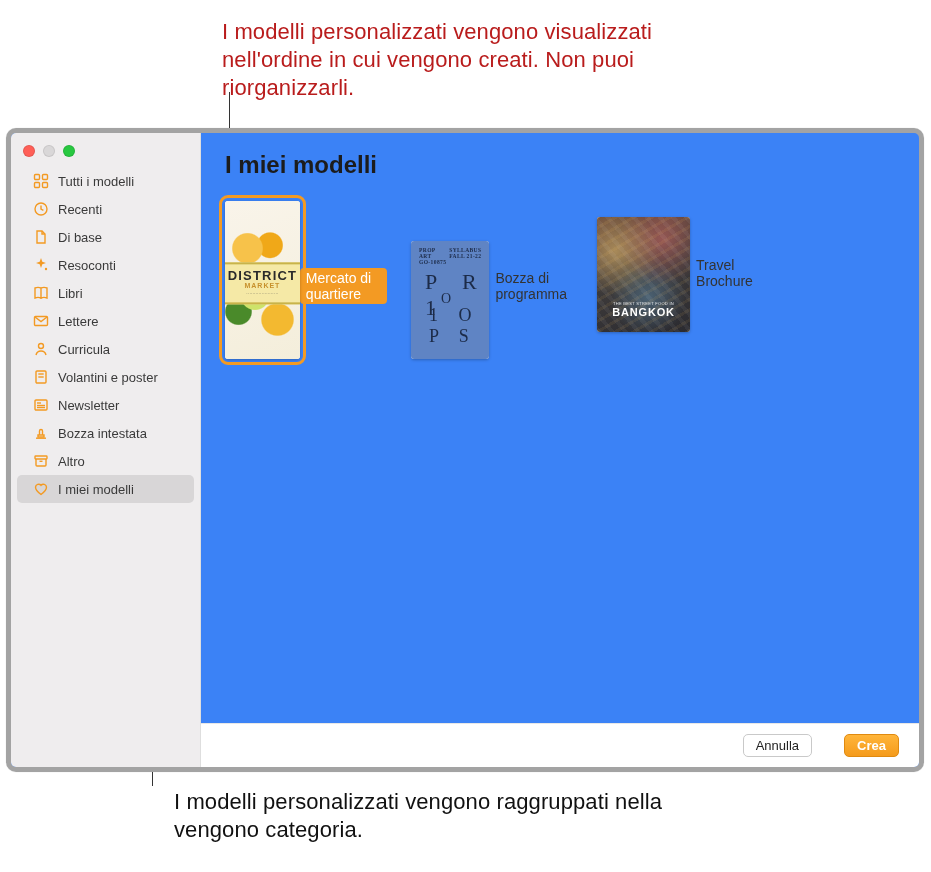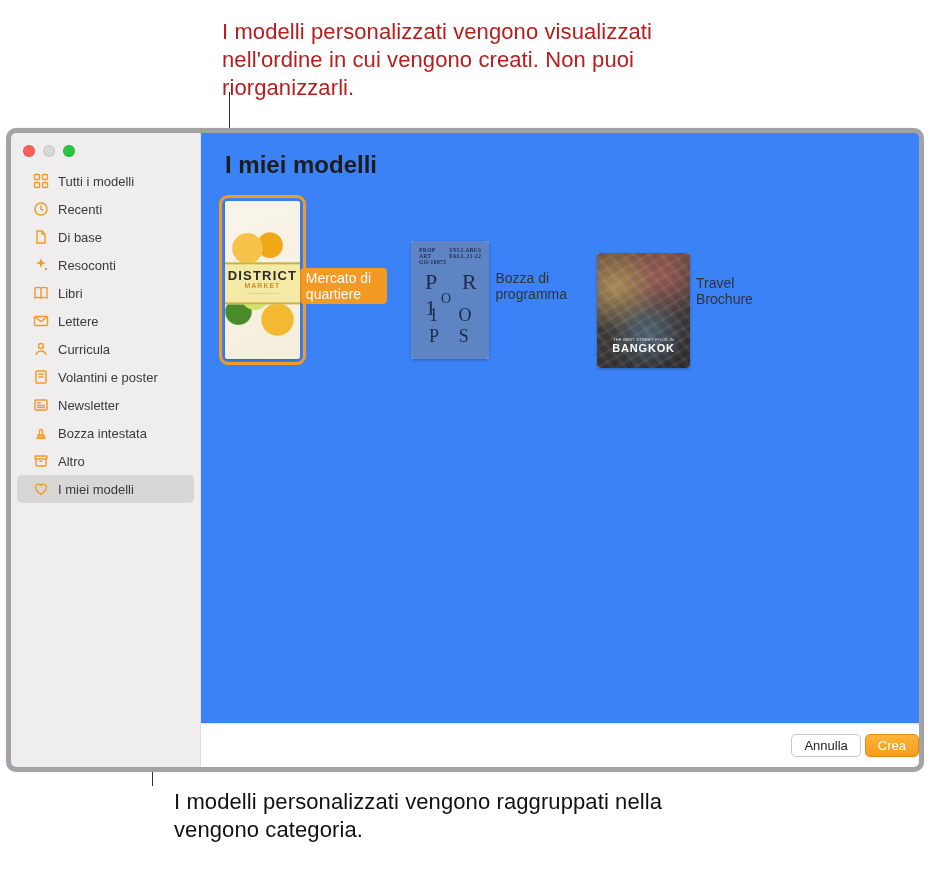--- a/index.html
+++ b/index.html
@@ -140,21 +140,21 @@
   .tpl-thumb {
     width: 130px;
     height: 156px;
     border-radius: 3px;
     box-shadow: 0 1px 3px rgba(0,0,0,0.25);
     overflow: hidden;
     position: relative;
     background: #fff;
   }
   .tpl-portrait { width: 124px; height: 158px; }
-  .tpl-landscape { width: 162px; height: 115px; margin-top: 52px; }
+  .tpl-landscape { width: 162px; height: 115px; margin-top: 16px; }
   .tpl.selected .tpl-thumb {
     outline: 3px solid #f39a23;
     outline-offset: 3px;
     border-radius: 3px;
   }
   .tpl-label {
     font-size: 14px;
     color: #333;
     margin-top: 12px;
     padding: 2px 6px;
@@ -268,38 +268,39 @@
     color: #fff;
     letter-spacing: 0.8px;
   }
 
   .footer {
     height: 44px;
     border-top: 1px solid #e7e7e7;
     display: flex;
     align-items: center;
     justify-content: flex-end;
-    gap: 4px;
-    padding: 0 0;
+    gap: 10px;
+    padding: 0 20px;
     background: #fff;
   }
   .btn {
     font-size: 13px;
     padding: 3px 12px;
     border-radius: 5px;
     border: 1px solid #c9c9c9;
     background: #fff;
     color: #222;
     cursor: default;
   }
   .btn.primary {
     background: linear-gradient(#ffb53a, #f59b1c);
     border: 1px solid #e08a10;
     color: #fff;
-    font-weight: 400;
+    font-weight: 700;
+    margin-left: 22px;
   }
 </style>
 </head>
 <body>
 
 <div class="annotation-top">I modelli personalizzati vengono visualizzati nell'ordine in cui vengono creati. Non puoi riorganizzarli.</div>
 <div class="callout-line-top"></div>
 <div class="annotation-bottom">I modelli personalizzati vengono raggruppati nella vengono categoria.</div>
 <div class="callout-line-bottom"></div>
 

